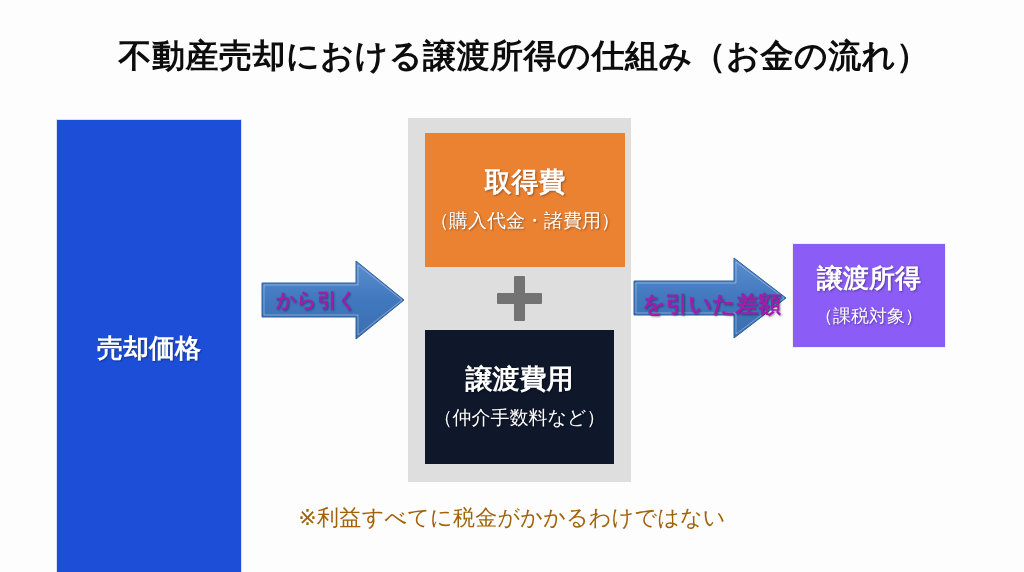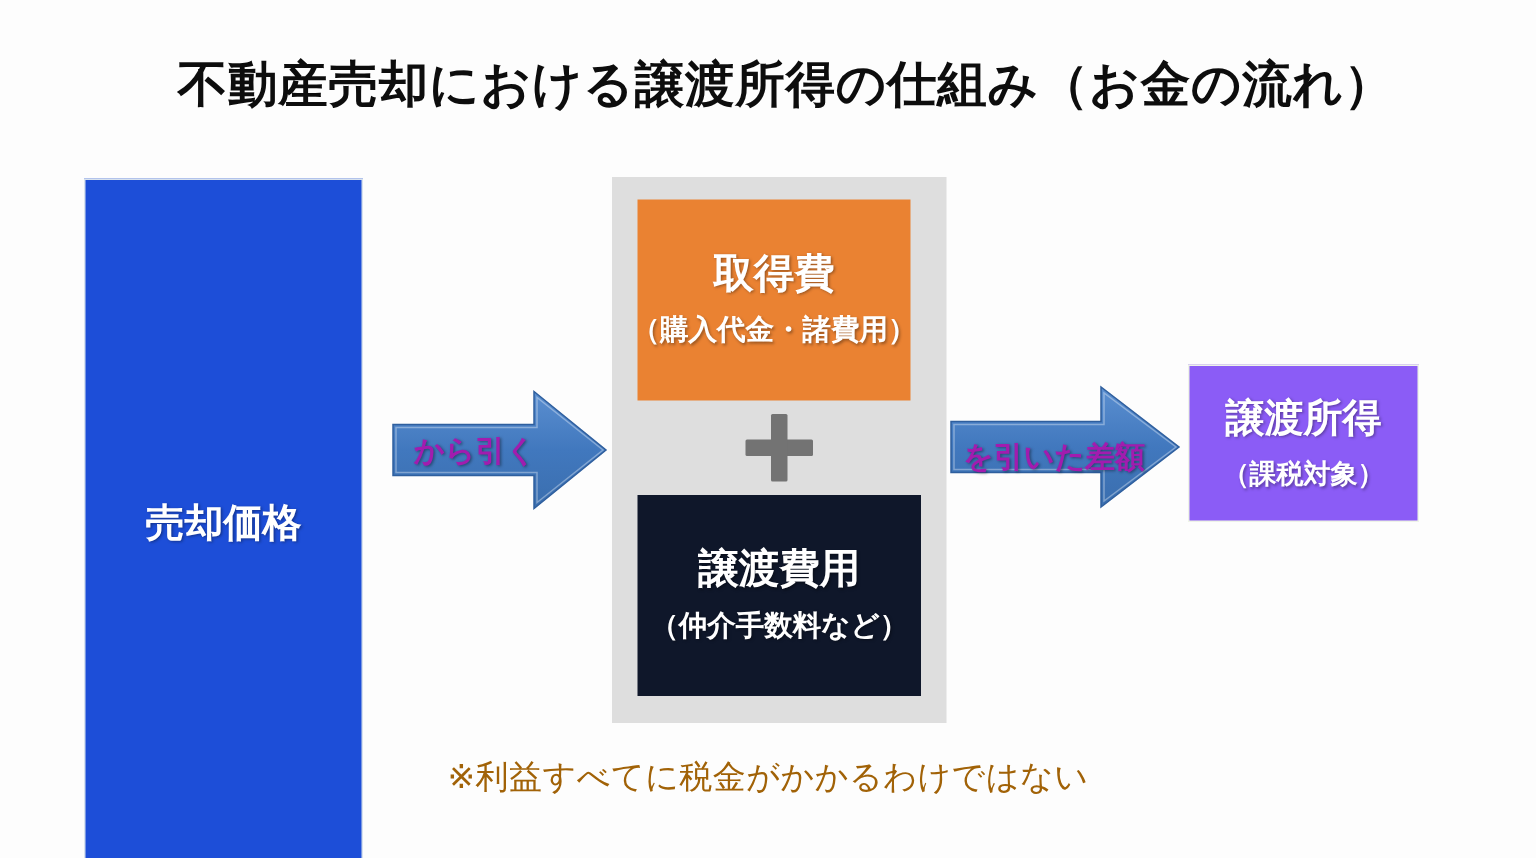--- a/index.html
+++ b/index.html
@@ -50,21 +50,21 @@
 
   .box .main-label {
     font-size: 27px;
     font-weight: bold;
     line-height: 1.15;
     text-shadow: 1px 1px 2px rgba(0,0,0,0.35);
     white-space: nowrap;
   }
   .box .sub-label {
     font-size: 19px;
-    font-weight: bold;
+    font-weight: normal;
     line-height: 1.2;
     margin-top: 12px;
     text-shadow: 1px 1px 2px rgba(0,0,0,0.35);
     white-space: nowrap;
   }
 
   
   #sale-price-box {
     left: 56px;
     top: 119px;
@@ -85,21 +85,21 @@
     top: 118px;
     width: 223px;
     height: 364px;
     background: #dedede;
     box-sizing: border-box;
   }
 
   #acquisition-cost-box {
     left: 425px;
     top: 133px;
-    width: 182px;
+    width: 200px;
     height: 134px;
     background: #ea8232;
   }
   #transfer-cost-box {
     left: 425px;
     top: 330px;
     width: 189px;
     height: 134px;
     background: #0f172a;
   }
@@ -180,21 +180,21 @@
     margin-left: 18px;
   }
 
   #arrow-difference {
     left: 630px;
     top: 251px;
     width: 160px;
     height: 94px;
   }
   #arrow-difference .arrow-label {
-    font-size: 20px;
+    font-size: 23px;
     margin-left: 12px;
     margin-top: 12px;
   }
 
   
   .footnote {
     position: absolute;
     left: 0;
     top: 503px;
     width: 1024px;

